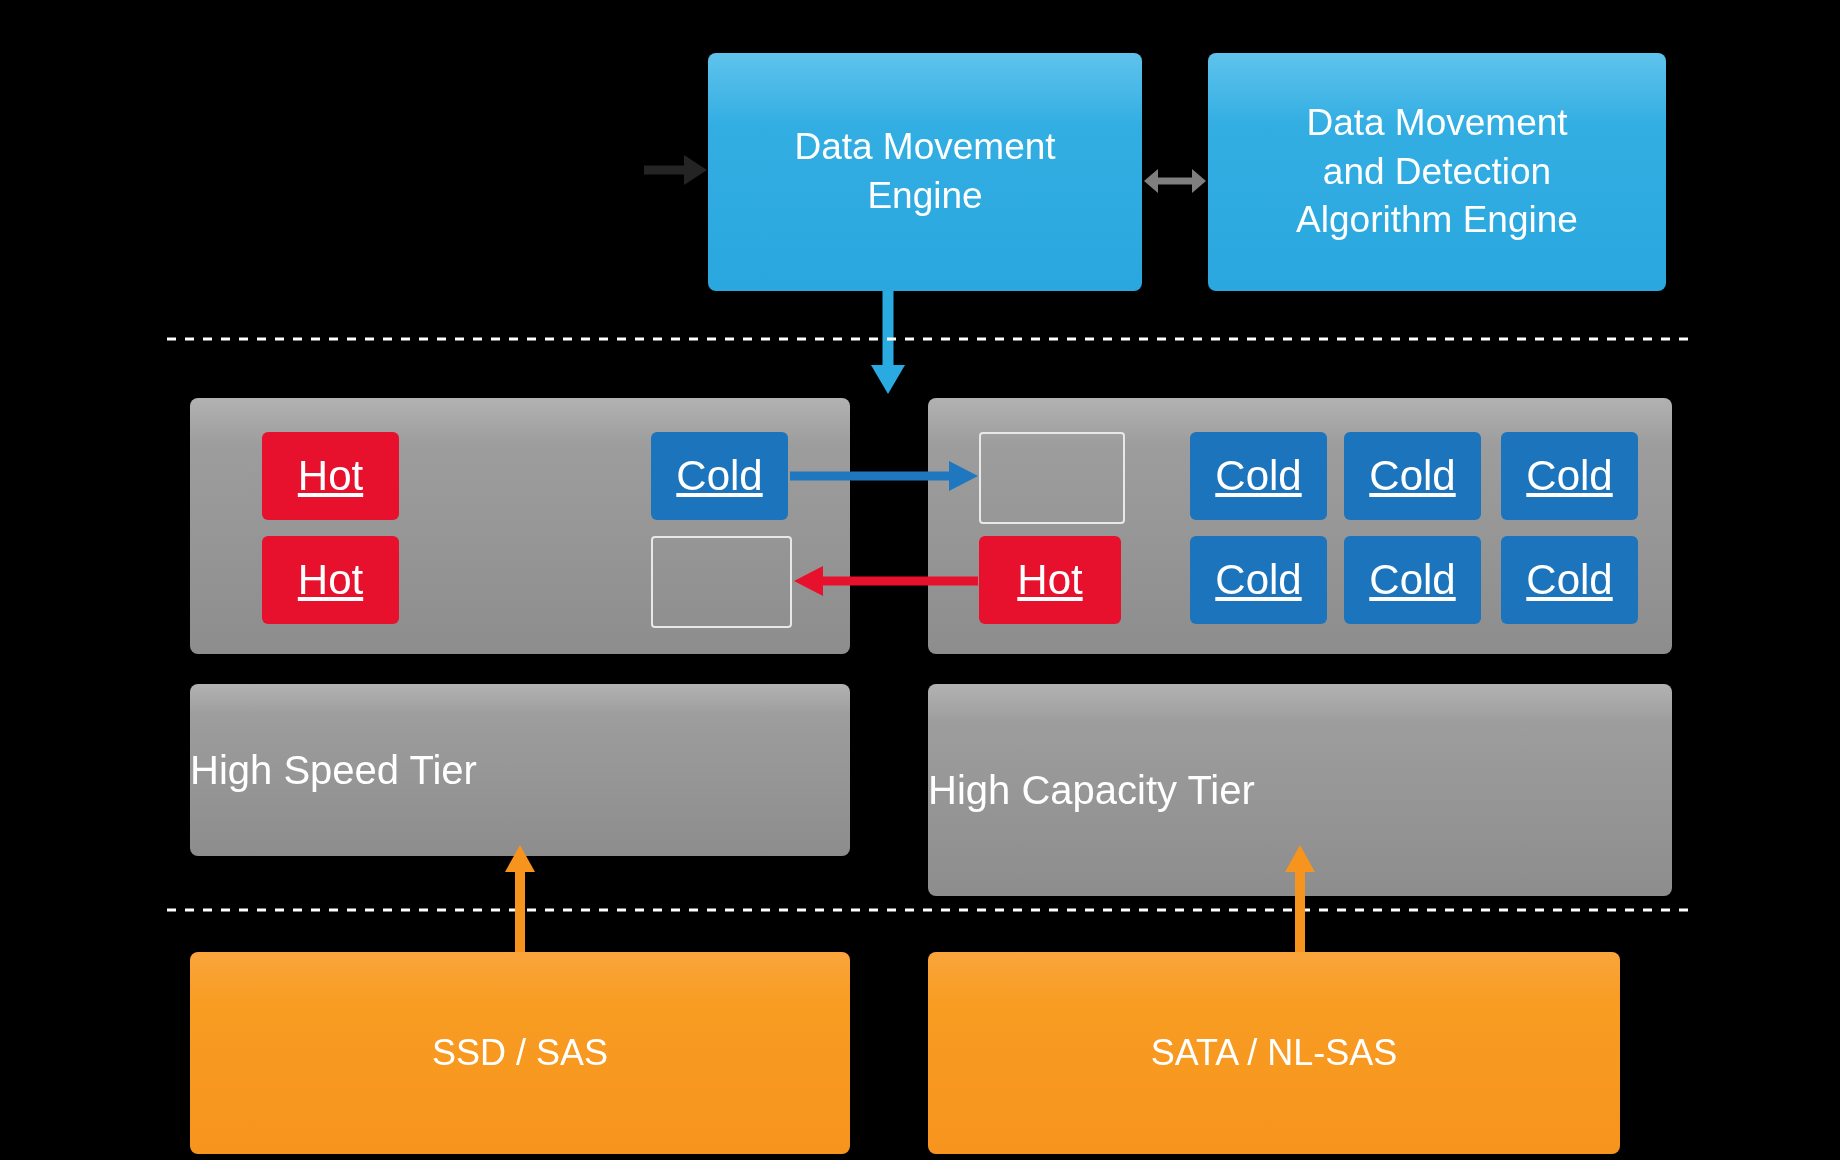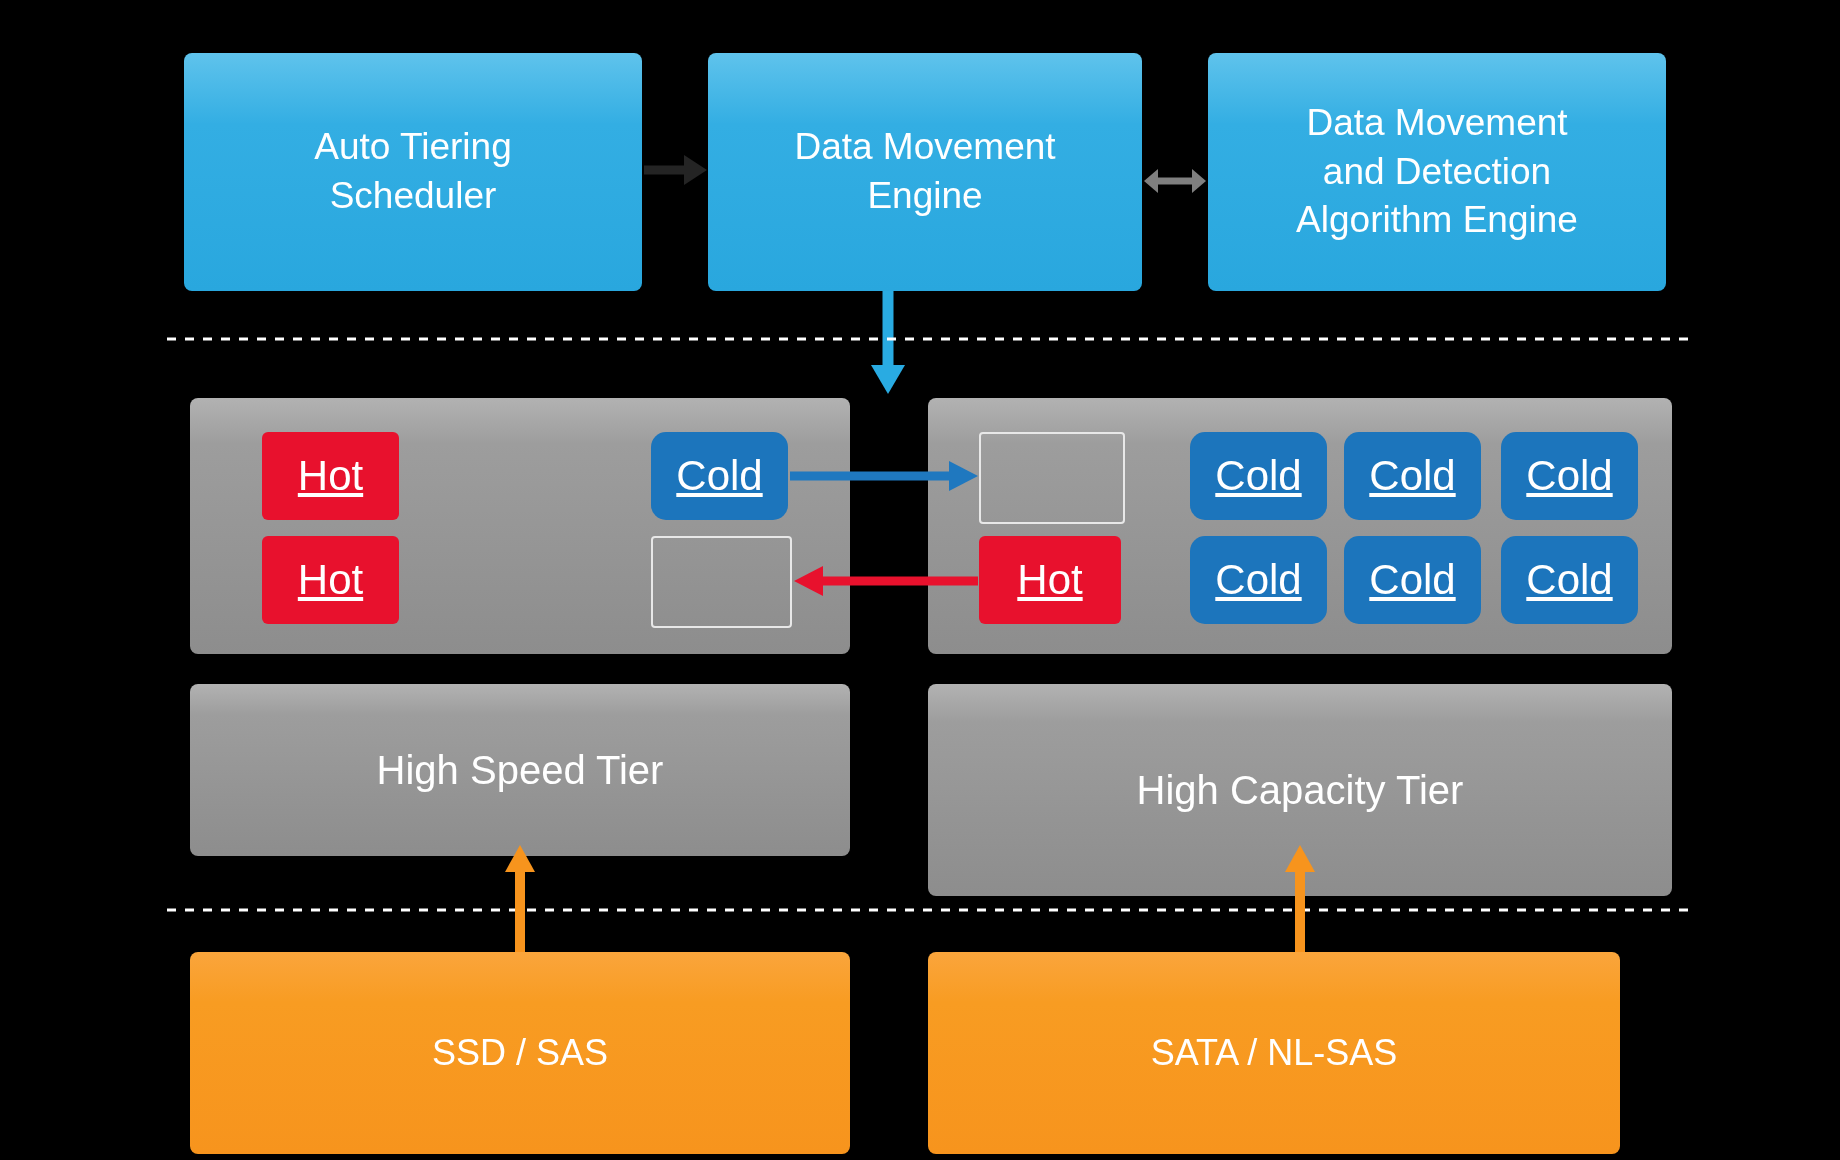--- a/index.html
+++ b/index.html
@@ -33,64 +33,59 @@
   }
 
   
   .gray-box {
     border-radius: 8px;
     background: linear-gradient(180deg, #b2b2b2 0%, #9d9d9d 18%, #8d8d8d 100%);
   }
   .tier-box {
     display: flex;
     align-items: center;
-    justify-content: center;
     font-size: 40px;
     color: #ffffff;
   }
 
   
   .cell {
     position: absolute;
     width: 137px;
     height: 88px;
     border-radius: 6px;
     display: flex;
     align-items: center;
     justify-content: center;
     font-size: 42px;
     color: #ffffff;
     text-decoration: underline;
   }
   .cell.hot   { background: #e8112d; }
-  .cell.cold  { background: #1c75bc; border-radius: 15px; }
+  .cell.cold  { background: #1c75bc; }
   .cell.empty { background: transparent; border: 2px solid #e8e8e8; border-radius: 4px; }
 
   
   .storage-box {
     border-radius: 8px;
     background: linear-gradient(180deg, #faa53c 0%, #f89c22 25%, #f7941d 100%);
     display: flex;
     align-items: center;
     justify-content: center;
     font-size: 36px;
     color: #ffffff;
   }
 
   svg { display: block; overflow: visible; }
 </style>
 </head>
 <body>
 
 <div id="canvas">
 
-  <div class="abs engine-box" style="left:184px; top:53px; width:458px; height:238px;">
-    <span>Auto Tiering
-Scheduler</span>
-  </div>
 
   <div class="abs engine-box" style="left:708px; top:53px; width:434px; height:238px;">
     <span>Data Movement
 Engine</span>
   </div>
 
   <div class="abs engine-box" style="left:1208px; top:53px; width:458px; height:238px;">
     <span>Data Movement
 and Detection
 Algorithm Engine</span>

